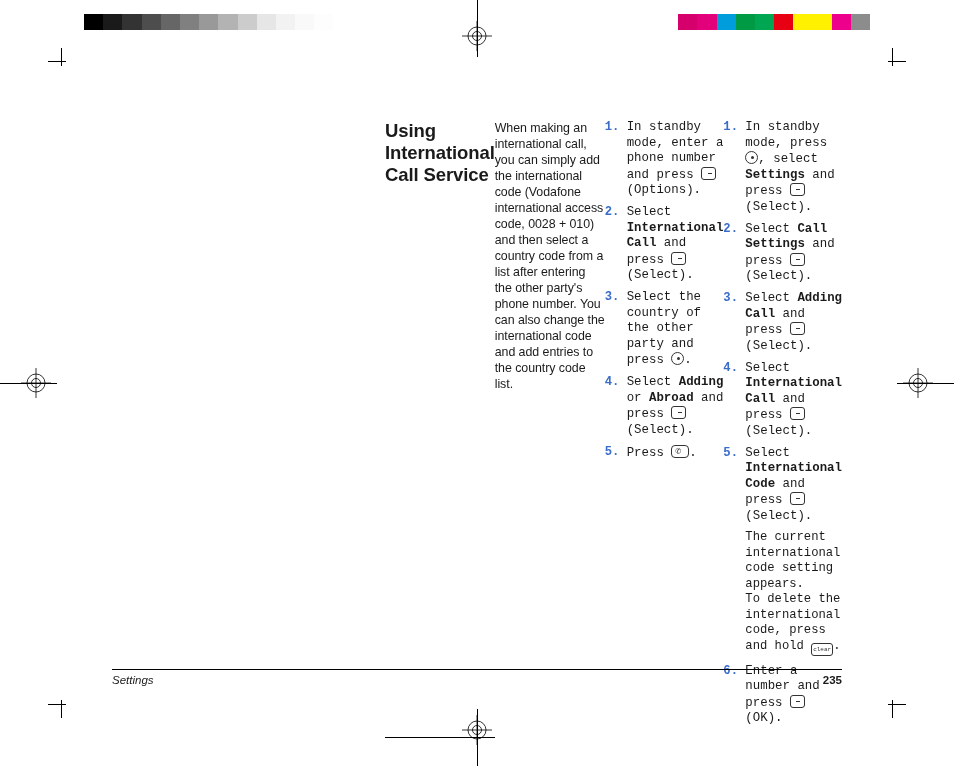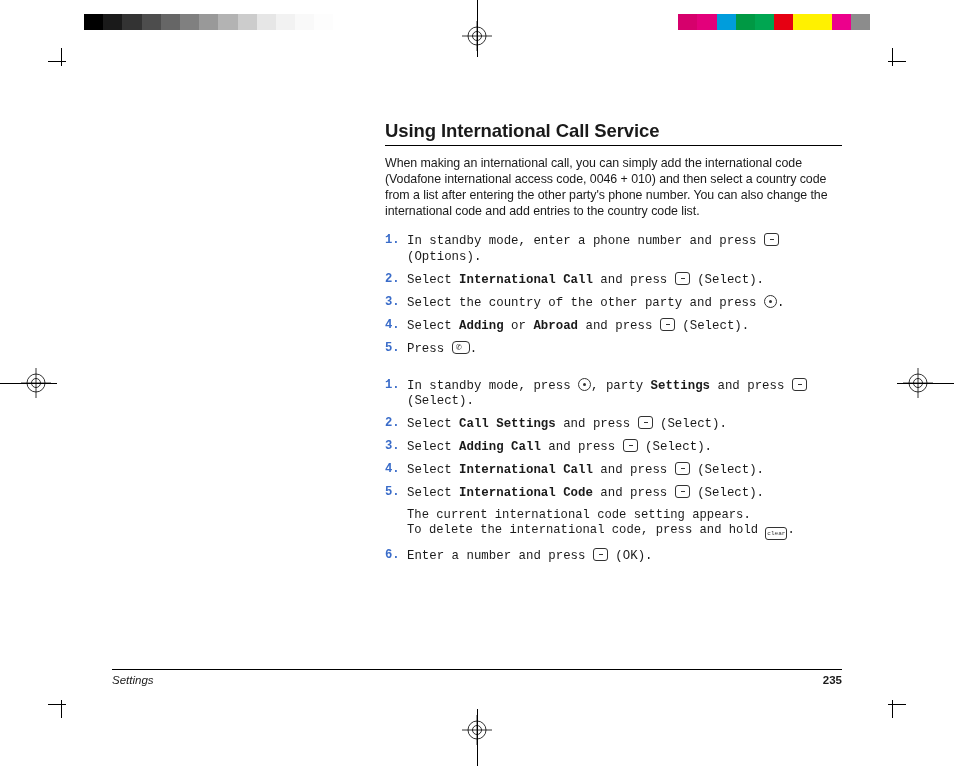--- a/index.html
+++ b/index.html
@@ -46,21 +46,21 @@
   .trim.br::before { left: 0;  top: -4px; }
   .trim.br::after  { left: -4px; top: 0; }
 
   
   .page {
     position: absolute;
     left: 385px;
     right: 112px;
     top: 120px;
     display: flex;
-    flex-direction: column;
+    flex-direction: row;
   }
   .title {
     font-size: 18.5px;
     font-weight: bold;
     letter-spacing: -0.1px;
     font-stretch: condensed;
     padding-bottom: 3px;
     border-bottom: 1.4px solid #000;
     margin: 0 0 9px 0;
   }
@@ -223,21 +223,21 @@
     </svg>
   </div>
 
 <div class="hairline-v" style="left:477px; top:0; height:57px;"></div>
 <div class="hairline-v" style="left:477px; bottom:0; height:57px;"></div>
 <div class="hairline-h" style="top:383px; left:0; width:57px;"></div>
 <div class="hairline-h" style="top:383px; right:0; width:57px;"></div>
 
 <div class="page">
   <h1 class="title">Using International Call Service</h1>
-  <p class="intro">When making an international call, you can simply add the international code (Vodafone international access code, 0046 + 010) and then select a country code from a list after entering the other party's phone number. You can also change the international code and add entries to the country code list.</p>
+  <p class="intro">When making an international call, you can simply add the international code (Vodafone international access code, 0028 + 010) and then select a country code from a list after entering the other party's phone number. You can also change the international code and add entries to the country code list.</p>
 
   <ol class="steps">
     <li>
       <span>In standby mode, enter a phone number and press </span><span class="key dash"></span><span> (Options).</span>
     </li>
     <li>
       <span>Select </span><b>International Call</b><span> and press </span><span class="key dash"></span><span> (Select).</span>
     </li>
     <li>
       <span>Select the country of the other party and press </span><span class="key dot"></span><span>.</span>
@@ -245,21 +245,21 @@
     <li>
       <span>Select </span><b>Adding</b><span> or </span><b>Abroad</b><span> and press </span><span class="key dash"></span><span> (Select).</span>
     </li>
     <li>
       <span>Press </span><span class="key call"></span><span>.</span>
     </li>
   </ol>
 
   <ol class="steps">
     <li>
-      <span>In standby mode, press </span><span class="key dot"></span><span>, party </span><b>Settings</b><span> and press </span><span class="key dash"></span><span> (Select).</span>
+      <span>In standby mode, press </span><span class="key dot"></span><span>, select </span><b>Settings</b><span> and press </span><span class="key dash"></span><span> (Select).</span>
     </li>
     <li>
       <span>Select </span><b>Call Settings</b><span> and press </span><span class="key dash"></span><span> (Select).</span>
     </li>
     <li>
       <span>Select </span><b>Adding Call</b><span> and press </span><span class="key dash"></span><span> (Select).</span>
     </li>
     <li>
       <span>Select </span><b>International Call</b><span> and press </span><span class="key dash"></span><span> (Select).</span>
     </li>

